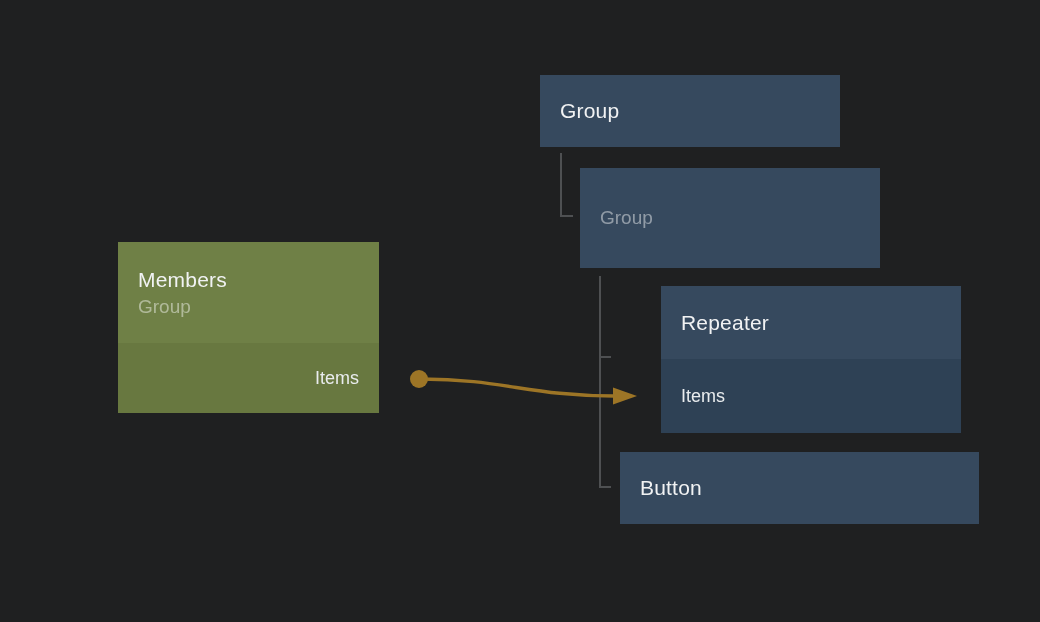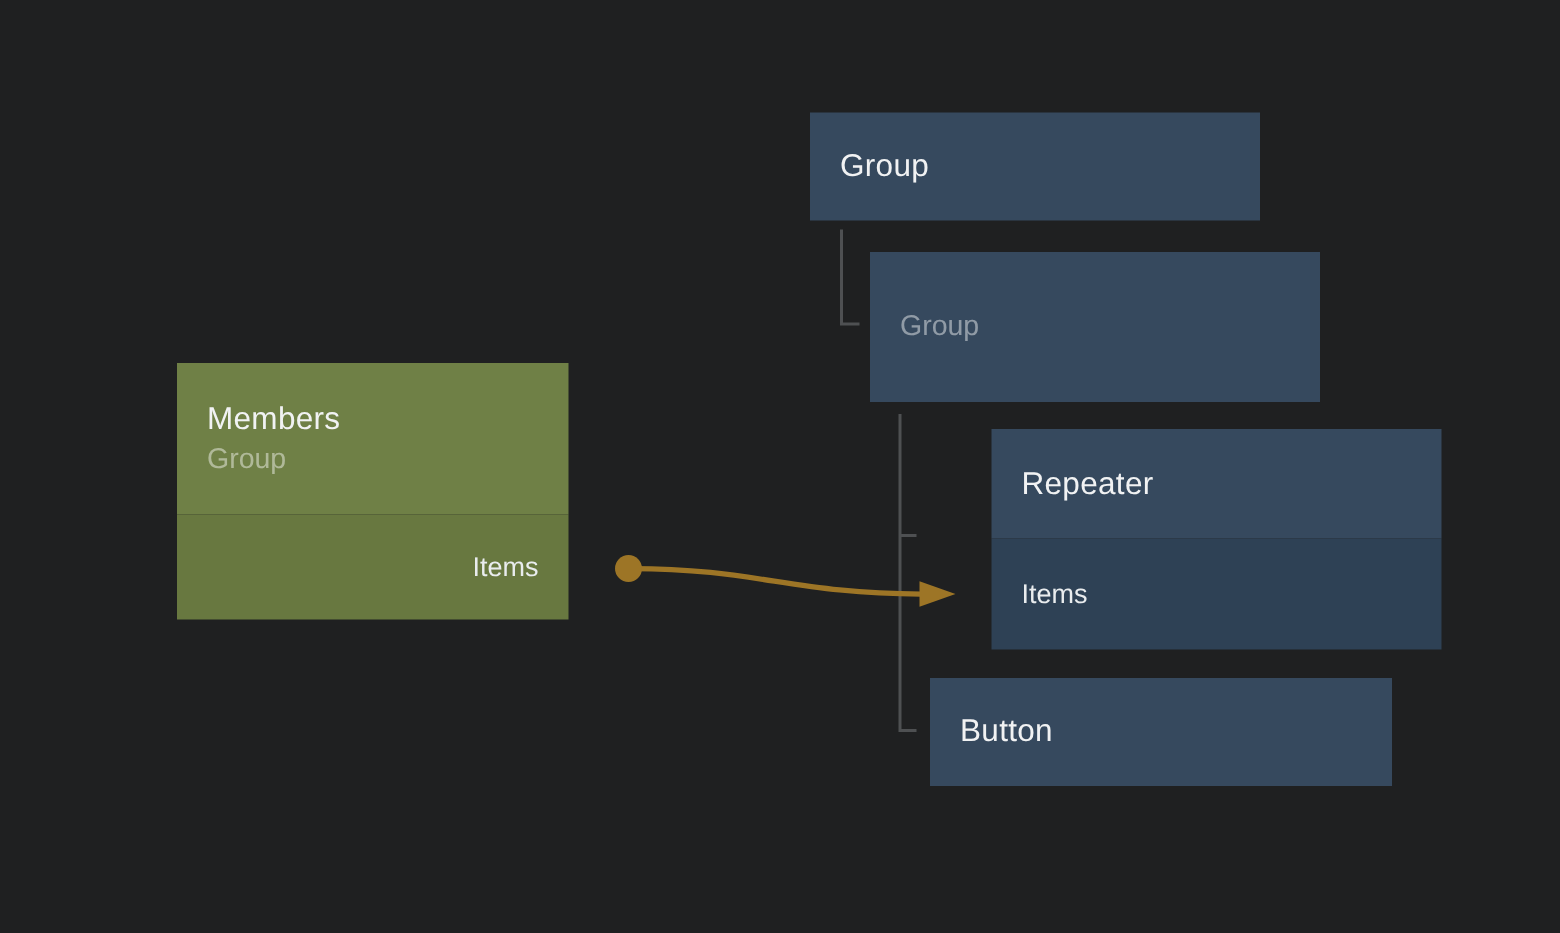--- a/index.html
+++ b/index.html
@@ -55,21 +55,21 @@
   #node-group        { left: 540px; top: 75px;  width: 300px; }
   #node-group .node-header { height: 72px; }
 
   #node-members-list { left: 580px; top: 168px; width: 300px; }
   #node-members-list .node-header { height: 100px; }
 
   #node-repeater     { left: 620px; top: 286px; width: 300px; margin-left: 41px; }
   #node-repeater .node-header { height: 73px; }
   #node-repeater .node-row { height: 74px; padding-left: 20px; }
 
-  #node-button       { left: 620px; top: 452px; width: 308px; }
+  #node-button       { left: 620px; top: 452px; width: 359px; }
   #node-button .node-header { height: 72px; }
 
   #node-members      { left: 118px; top: 242px; width: 261px; }
   #node-members .node-header { height: 101px; }
   #node-members .node-row { height: 70px; justify-content: flex-end; padding-right: 20px; }
 
   svg.overlay {
     position: absolute; left: 0; top: 0;
     width: 1040px; height: 622px;
     z-index: 5; pointer-events: none;

